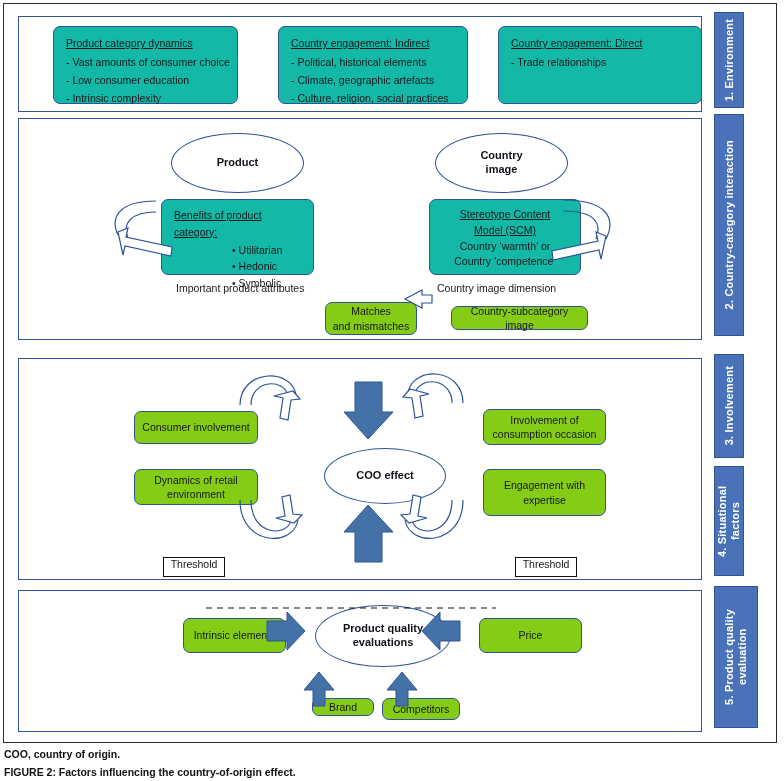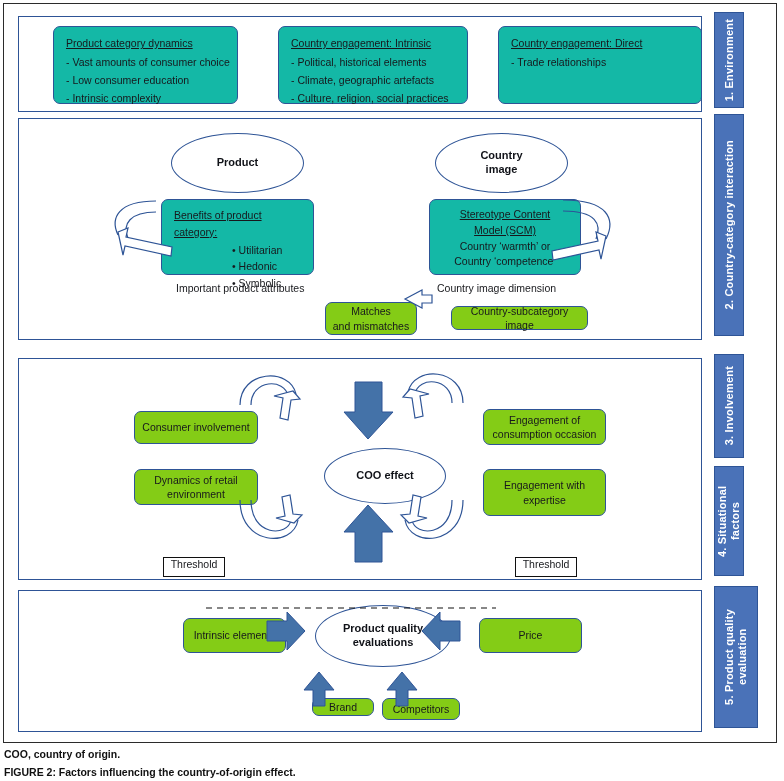--- a/index.html
+++ b/index.html
@@ -81,21 +81,21 @@
 
   <div class="section" id="sec1">
     <div class="listbox" style="left:34px;top:9px;width:185px;height:78px;">
       <span class="hdr">Product category dynamics</span>
       <span class="li">- Vast amounts of consumer choice</span>
       <span class="li">- Low consumer education</span>
       <span class="li">- Intrinsic complexity</span>
     </div>
 
     <div class="listbox" style="left:259px;top:9px;width:190px;height:78px;">
-      <span class="hdr">Country engagement: Intrinsic</span>
+      <span class="hdr">Country engagement: Indirect</span>
       <span class="li">- Political, historical elements</span>
       <span class="li">- Climate, geographic artefacts</span>
       <span class="li">- Culture, religion, social practices</span>
     </div>
 
     <div class="listbox" style="left:479px;top:9px;width:204px;height:78px;">
       <span class="hdr">Country engagement: Direct</span>
       <span class="li">- Trade relationships</span>
     </div>
   </div>
@@ -147,21 +147,21 @@
     <div class="rbox" style="left:115px;top:52px;width:124px;height:33px;">
       <span>Consumer involvement</span>
     </div>
 
     <div class="rbox" style="left:115px;top:110px;width:124px;height:36px;white-space:pre-line;">
       <span>Dynamics of retail
 environment</span>
     </div>
 
     <div class="rbox" style="left:464px;top:50px;width:123px;height:36px;white-space:pre-line;">
-      <span>Engagement of
+      <span>Involvement of
 consumption occasion</span>
     </div>
 
     <div class="rbox" style="left:464px;top:110px;width:123px;height:47px;white-space:pre-line;">
       <span>Engagement with
 expertise</span>
     </div>
 
     <div class="ell" style="left:305px;top:89px;width:122px;height:56px;">
       <span>COO effect</span>

